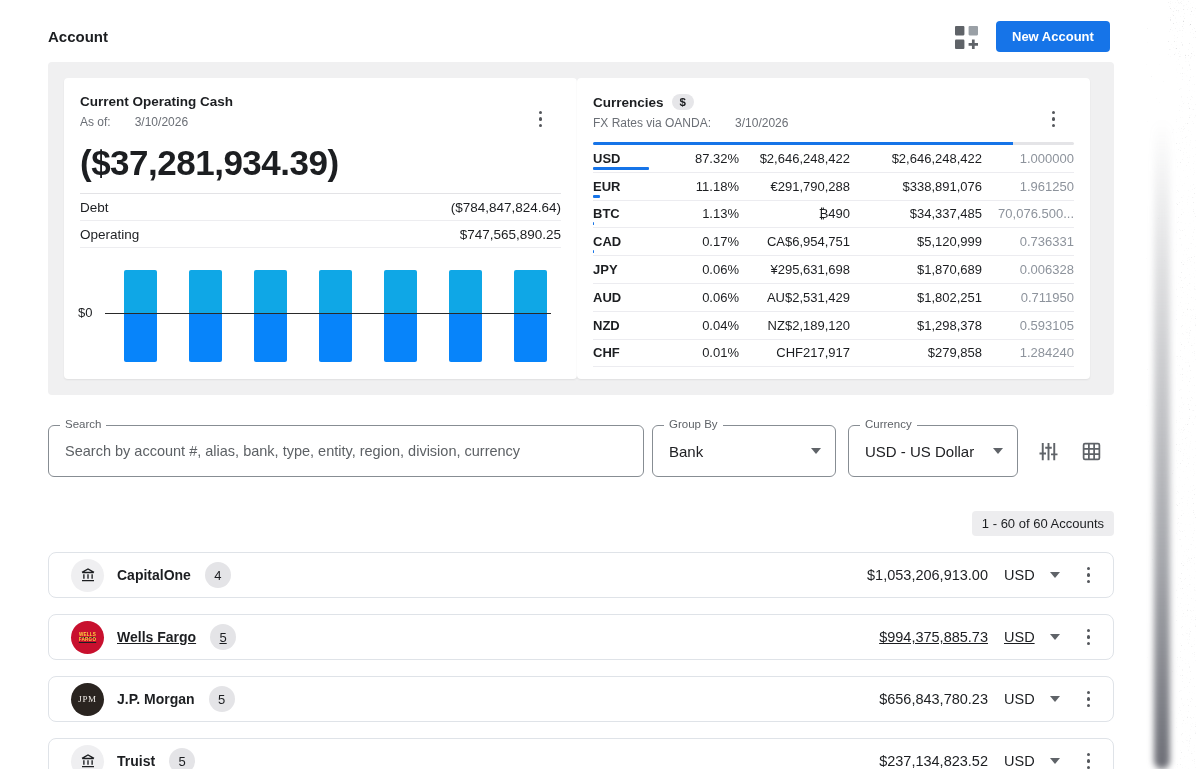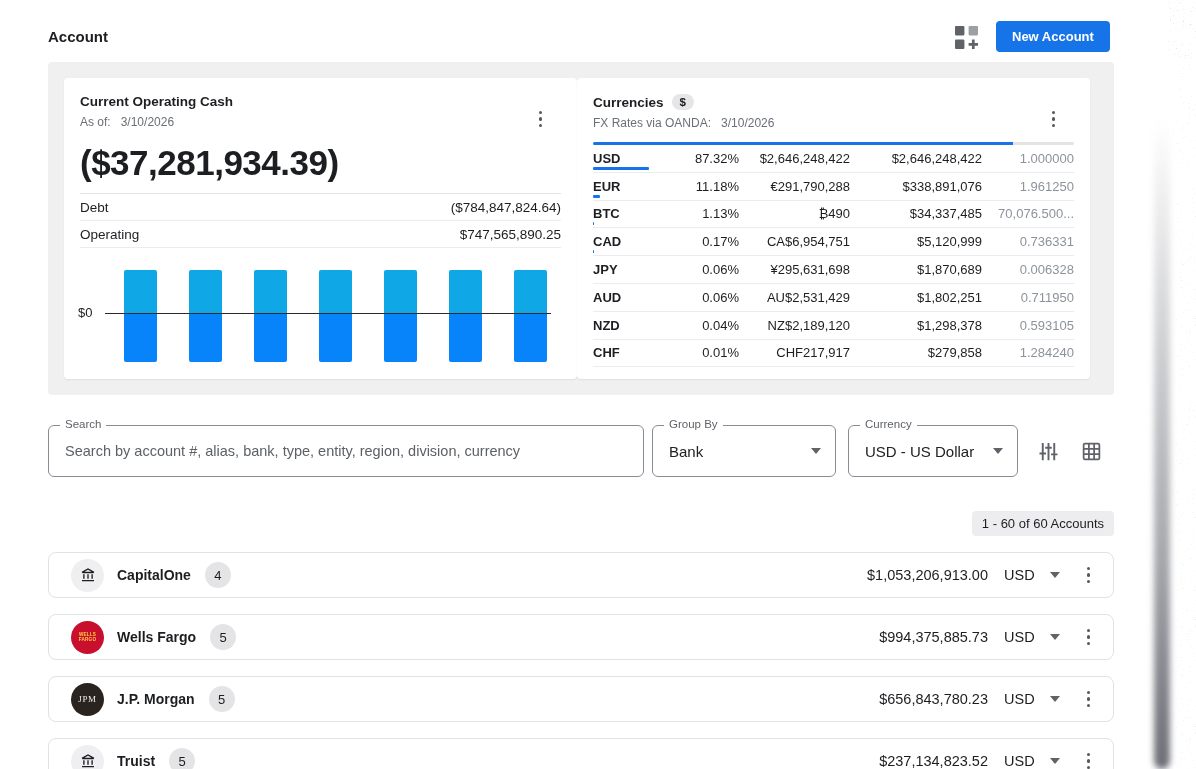--- a/index.html
+++ b/index.html
@@ -19,21 +19,21 @@
     display:flex; align-items:center;
   }
   
   .panel { position:absolute; left:48px; top:62px; width:1066px; height:333px;
     background:#f0f0f1; border-radius:4px; padding:16px; display:flex; gap:0; }
   .card { background:#fff; border-radius:4px; width:513px; height:301px;
     box-shadow:0 1px 2px rgba(0,0,0,.07); position:relative; padding:16px; }
   .card-title-row { display:flex; align-items:center; gap:8px; }
   .card-title { font-size:13.5px; font-weight:700; }
   .card-sub { margin-top:6px; font-size:12px; color:#6b6f76; }
-  .card-sub .sub-date { margin-left:10px; }
+  .card-sub .sub-date { margin-left:24px; }
   .kebab { position:absolute; right:32px; top:30px; display:flex; flex-direction:column; gap:3px; cursor:pointer; padding:3px; }
   .kebab i { width:3.4px; height:3.4px; border-radius:50%; background:#54575c; }
   .pill-badge { background:#e6e6e9; border-radius:10px; padding:2px 8px; font-size:11.5px; font-weight:700; color:#1c1e21; }
   
   .big-number { margin-top:14px; font-size:35px; font-weight:700; letter-spacing:-0.5px; }
   .divider { margin-top:10px; border-top:1px solid #e3e3e6; }
   .bk-row { display:flex; justify-content:space-between; align-items:center;
     height:27px; font-size:13.5px; border-bottom:1px solid #ededf0; }
   .bk-row:last-of-type { border-bottom:none; }
   .chart-wrap { position:absolute; left:16px; right:16px; top:190px; height:105px; }
@@ -327,21 +327,21 @@
     <span class="acct-cur">USD</span>
     <span class="caret acct-caret"></span>
     <span class="kebab">
         <i></i>
         <i></i>
         <i></i>
       </span>
   </span>
 </div>
 
-<div class="acct" style="top:614px;">
+<div class="acct" style="top:614px;text-decoration:underline;">
   <span class="logo-circle logo-wells">
     <div>WELLS</div>
     <div>FARGO</div>
   </span>
   <span class="acct-name">Wells Fargo</span>
   <span class="count-badge">5</span>
   <span class="acct-right">
     <span class="acct-amount">$994,375,885.73</span>
     <span class="acct-cur">USD</span>
     <span class="caret acct-caret"></span>

